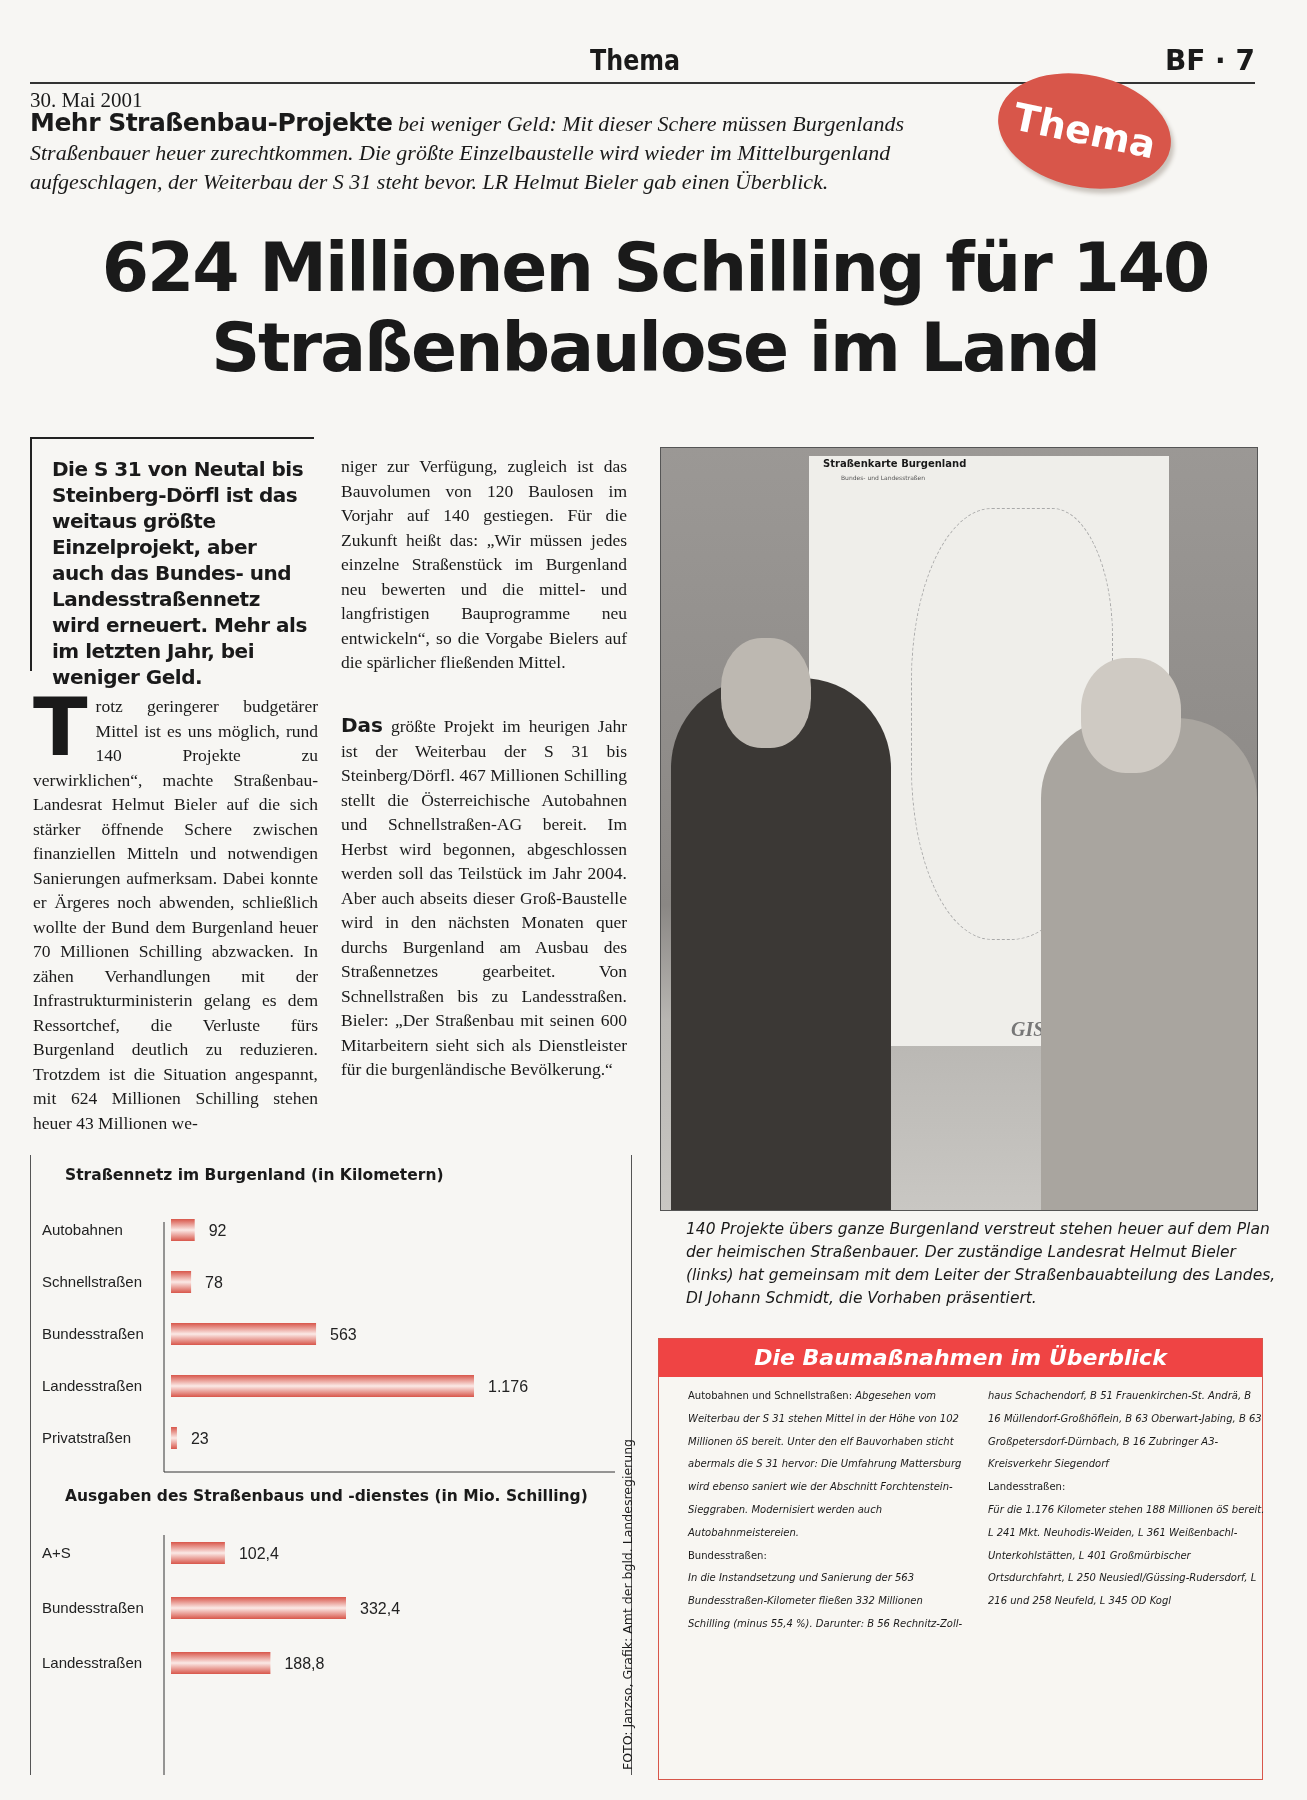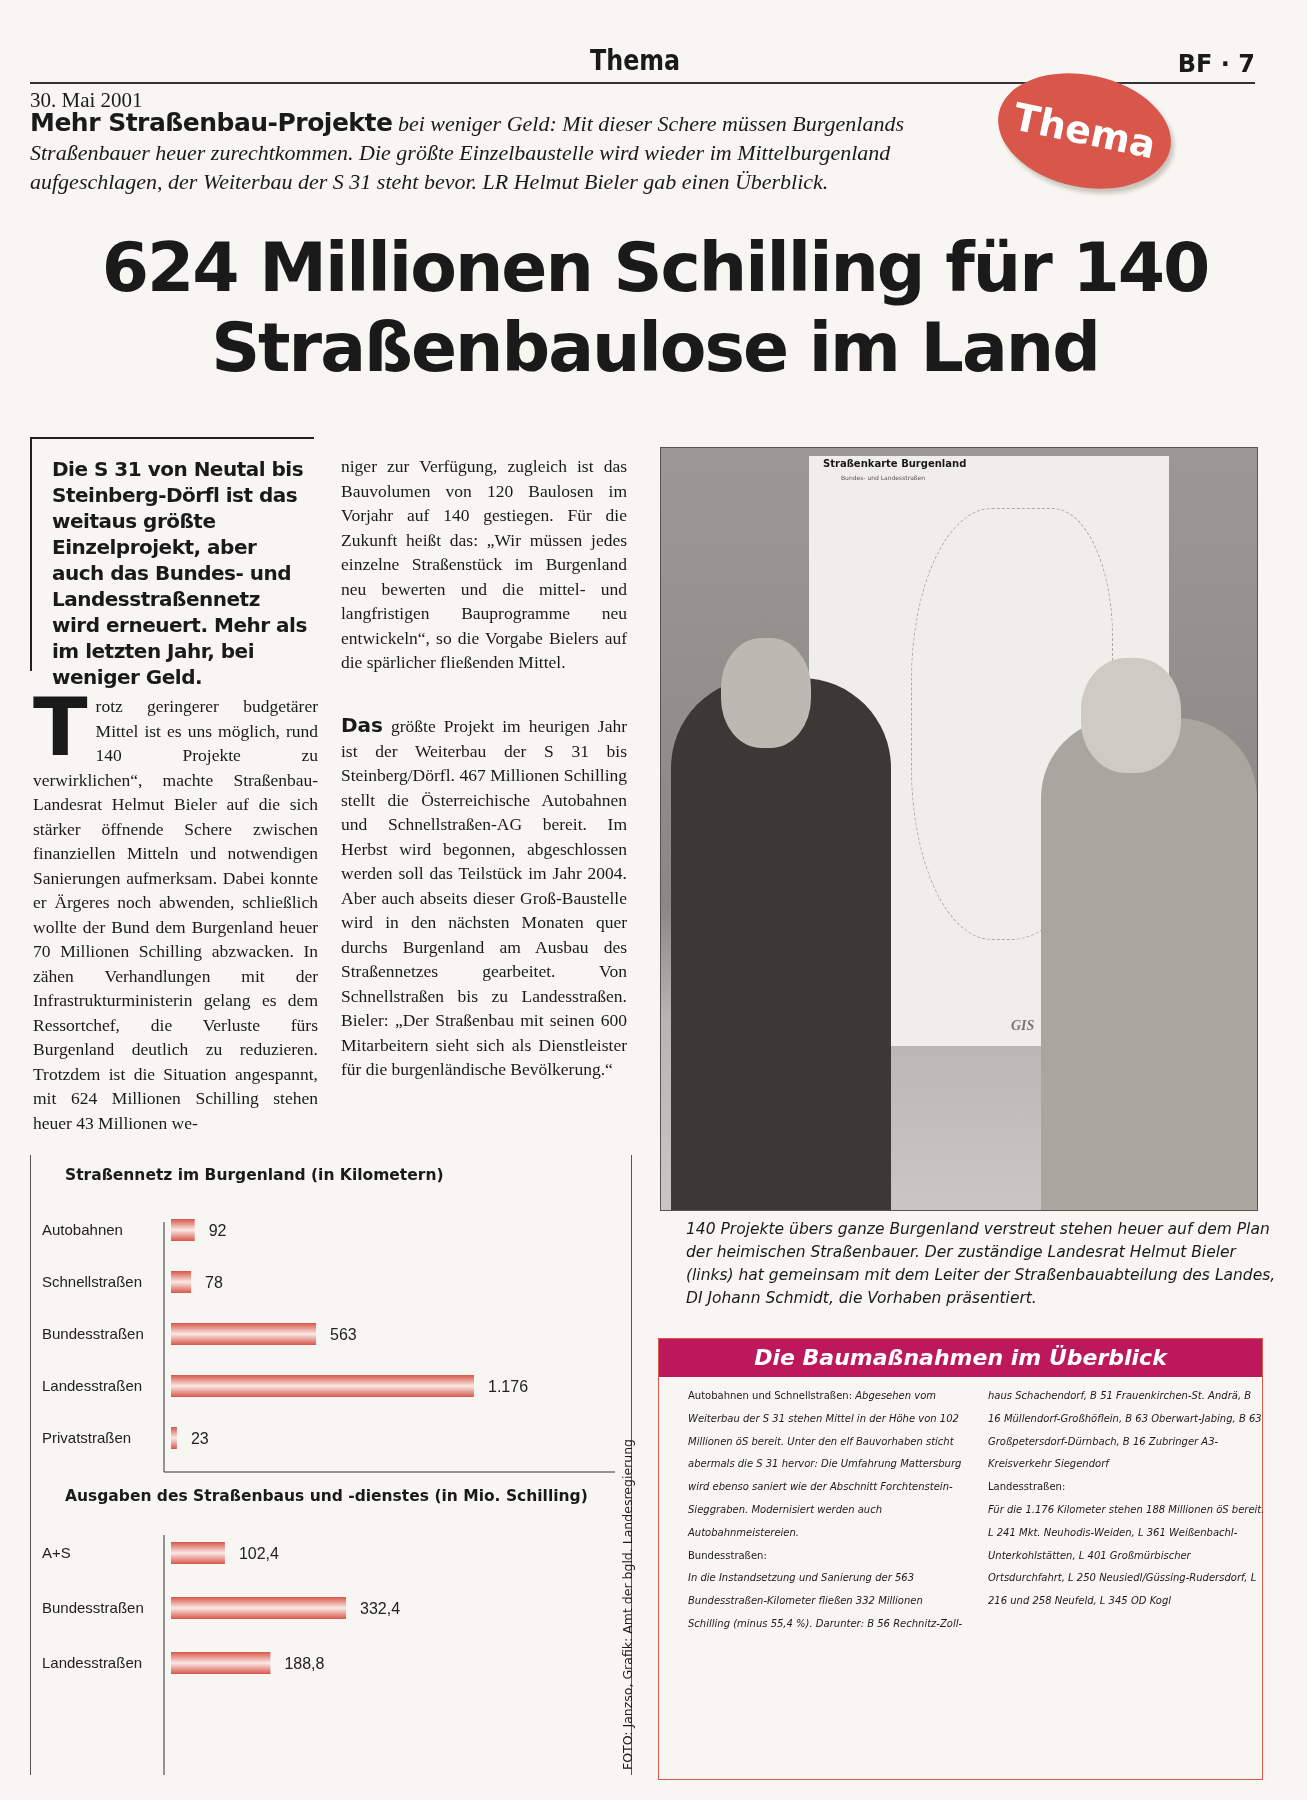--- a/index.html
+++ b/index.html
@@ -7,21 +7,21 @@
     width: 1307px; height: 1800px; position: relative; overflow: hidden;
     background: #f7f6f3; color: #1a1a1a;
     font-family: "Liberation Serif", serif;
   }
   .abs { position: absolute; }
   .sans { font-family: "DejaVu Sans", sans-serif; }
 
   
   .hdr-date { left: 30px; top: 50px; font-size: 21px; margin-top: 38px; }
   .hdr-section { left: 590px; top: 44px; font-size: 28px; font-weight: bold; font-family: "DejaVu Sans", sans-serif; transform: scaleX(0.85); transform-origin: left; }
-  .hdr-page { right: 52px; top: 50px; font-size: 24px; font-weight: bold; font-family: "DejaVu Sans", sans-serif; }
+  .hdr-page { right: 52px; top: 44px; font-size: 28px; font-weight: bold; font-family: "DejaVu Sans", sans-serif; }
   .hdr-rule { left: 30px; top: 82px; width: 1225px; height: 2px; background: #333; }
 
   .thema-badge {
     left: 997px; top: 75px; width: 175px; height: 112px; border-radius: 50%;
     background: #d8564a; transform: rotate(12deg);
     box-shadow: 4px 4px 4px #c9c3bc;
     display: flex; align-items: center; justify-content: center;
   }
   .thema-badge span { color: #fff; font-family: "DejaVu Sans", sans-serif; font-weight: bold; font-size: 38px; }
 
@@ -46,38 +46,38 @@
   .dropcap { float: left; font-size: 80px; line-height: 64px; font-weight: bold; font-family: "DejaVu Sans", sans-serif; margin: 2px 8px 0 0; }
   .runin { font-family: "DejaVu Sans", sans-serif; font-weight: bold; font-size: 20px; }
 
   
   .photo { left: 660px; top: 447px; width: 596px; height: 762px; background: #86efac; overflow: hidden; border: 1px solid #555; }
   .photo .wall { position:absolute; left:0; top:0; width:100%; height:100%; background: linear-gradient(180deg,#9b9895 0%,#8a8784 60%,#b8b6b2 75%,#c9c7c3 100%); }
   .photo .map { position:absolute; left:148px; top:8px; width:360px; height:590px; background:#efeeea; }
   .photo .map-title { position:absolute; left:162px; top:10px; font-size:10px; font-weight:bold; }
   .photo .map-sub { position:absolute; left:180px; top:26px; font-size:6px; color:#555; }
   .photo .map-shape { position:absolute; left:250px; top:60px; width:200px; height:430px; border:1px dashed #aaa; border-radius: 40% 30% 50% 40%; }
-  .photo .gis { position:absolute; left:350px; top:570px; font-size:14px; font-style:italic; color:#777; font-weight:bold; }
+  .photo .gis { position:absolute; left:350px; top:570px; font-size:20px; font-style:italic; color:#777; font-weight:bold; }
   .photo .person-l { position:absolute; left:10px; top:230px; width:220px; height:540px; background:#3b3835; border-radius: 90px 90px 0 0; }
   .photo .head-l { position:absolute; left:60px; top:190px; width:90px; height:110px; background:#bdb8b1; border-radius:45%; }
   .photo .person-r { position:absolute; left:380px; top:270px; width:216px; height:500px; background:#a9a59f; border-radius: 80px 80px 0 0; }
   .photo .head-r { position:absolute; left:420px; top:210px; width:100px; height:115px; background:#cfcac3; border-radius:45%; }
   .caption { left: 664px; top: 1218px; width: 600px; font-family: "DejaVu Sans", sans-serif; font-style: italic; font-size: 15.5px; line-height: 23px; margin-left: 22px; }
 
   
   .chart-frame { left: 30px; top: 1155px; width: 600px; height: 620px; border: 1px solid #555; border-top: none; border-bottom: none; }
   .chart-title { font-family: "DejaVu Sans", sans-serif; font-weight: bold; font-size: 15.5px; }
   .ct1 { left: 65px; top: 1166px; }
   .ct2 { left: 65px; top: 1487px; }
   svg text { font-family: "Liberation Sans", sans-serif; }
   .credit { left: 620px; top: 1770px; transform: rotate(-90deg); transform-origin: left top; font-family: "DejaVu Sans", sans-serif; font-size: 12.5px; white-space: nowrap; }
 
   
   .box { left: 658px; top: 1338px; width: 603px; height: 440px; border: 1px solid #d8564a; background: #f8f6f2; }
-  .box-head { position:absolute; left:0; top:0; width:100%; height:38px; background:#be185d; color:#fff; text-align:center; font-family:"DejaVu Sans", sans-serif; font-weight:bold; font-style:italic; font-size:22px; line-height:38px; }
+  .box-head { position:absolute; left:0; top:0; width:100%; height:38px; background:#ef4444; color:#fff; text-align:center; font-family:"DejaVu Sans", sans-serif; font-weight:bold; font-style:italic; font-size:22px; line-height:38px; }
   .box-col { position:absolute; top:46px; width:278px; font-family:"DejaVu Sans", sans-serif; font-size:10px; line-height:22.8px;margin-left:11px; }
   .box-col1 { left:18px; }
   .box-col2 { left:318px; }
   .box-col i { font-style: italic; }
 </style>
 </head>
 <body>
 
 <div class="abs hdr-date">30. Mai 2001</div>
 <div class="abs hdr-section">Thema</div>

